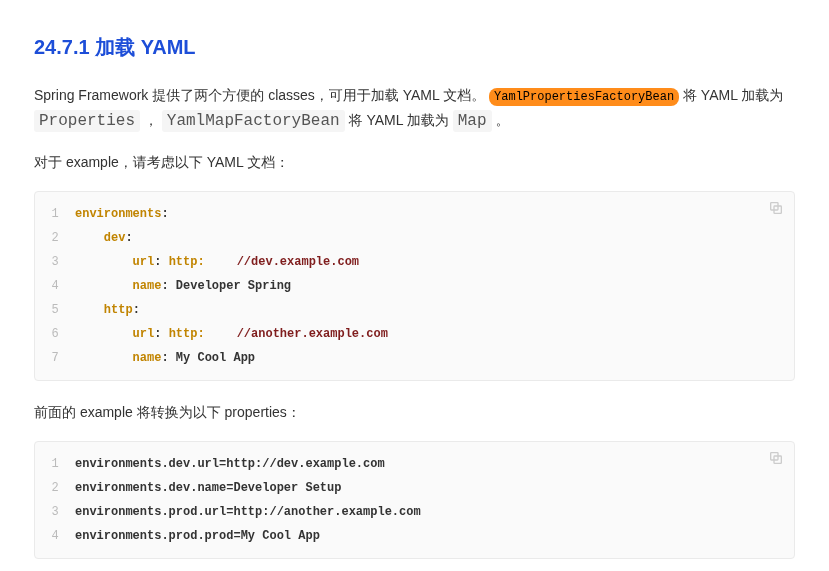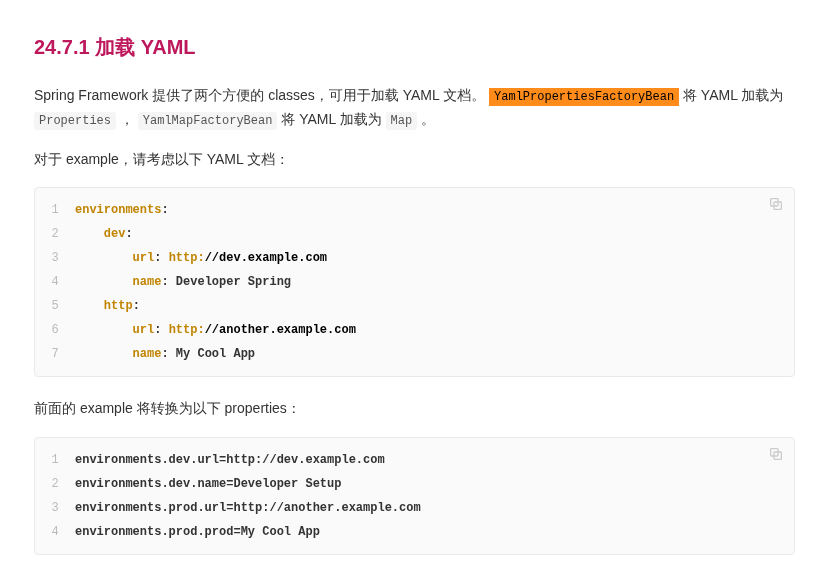--- a/index.html
+++ b/index.html
@@ -9,41 +9,41 @@
     color: #333;
     font-size: 14px;
     line-height: 1.7;
     width: 829px;
     box-sizing: border-box;
   }
   h2 {
     font-size: 20px;
     font-weight: 700;
     margin: 0 0 20px 0;
-    color: #be185d;
+    color: #1d4ed8;
   }
   p {
     margin: 0 0 16px 0;
     color: #333;
   }
   .inline-code {
     font-family: "SFMono-Regular", Consolas, "Liberation Mono", Menlo, monospace;
-    font-size: 12px;
+    font-size: 16px;
     background: #f5f5f5;
     padding: 2px 5px;
     border-radius: 3px;
     color: #555;
   }
   .hl {
     background: #ff8c1a;
     color: #000;
     font-family: "SFMono-Regular", Consolas, "Liberation Mono", Menlo, monospace;
     font-size: 12px;
     padding: 2px 5px;
-    border-radius: 0;
+    border-radius: 8px;
   }
   .code-block {
     position: relative;
     background: #fafafa;
     border: 1px solid #eaeaea;
     border-radius: 4px;
     padding: 10px 0;
     margin-bottom: 20px;
   }
   .copy-icon {
@@ -66,21 +66,21 @@
   .line-no {
     width: 40px;
     text-align: center;
     color: #bbb;
     flex-shrink: 0;
     user-select: none;
   }
   .line-content { flex: 1; color: #333; font-weight: bold; }
   .tok-key { color: #c18401; }  
   .tok-str { color: #c18401; text-align: right; }  
-  .tok-cmt { color: #000000; }  
+  .tok-cmt { color: #7f1d1d; margin-left: 32px; }  
   .tok-plain { color: #333; }
 </style>
 </head>
 <body>
 
 <h2>24.7.1 加载 YAML</h2>
 
 <p>
   <span>Spring Framework 提供了两个方便的 classes，可用于加载 YAML 文档。 </span>
   <span class="hl">YamlPropertiesFactoryBean</span>

